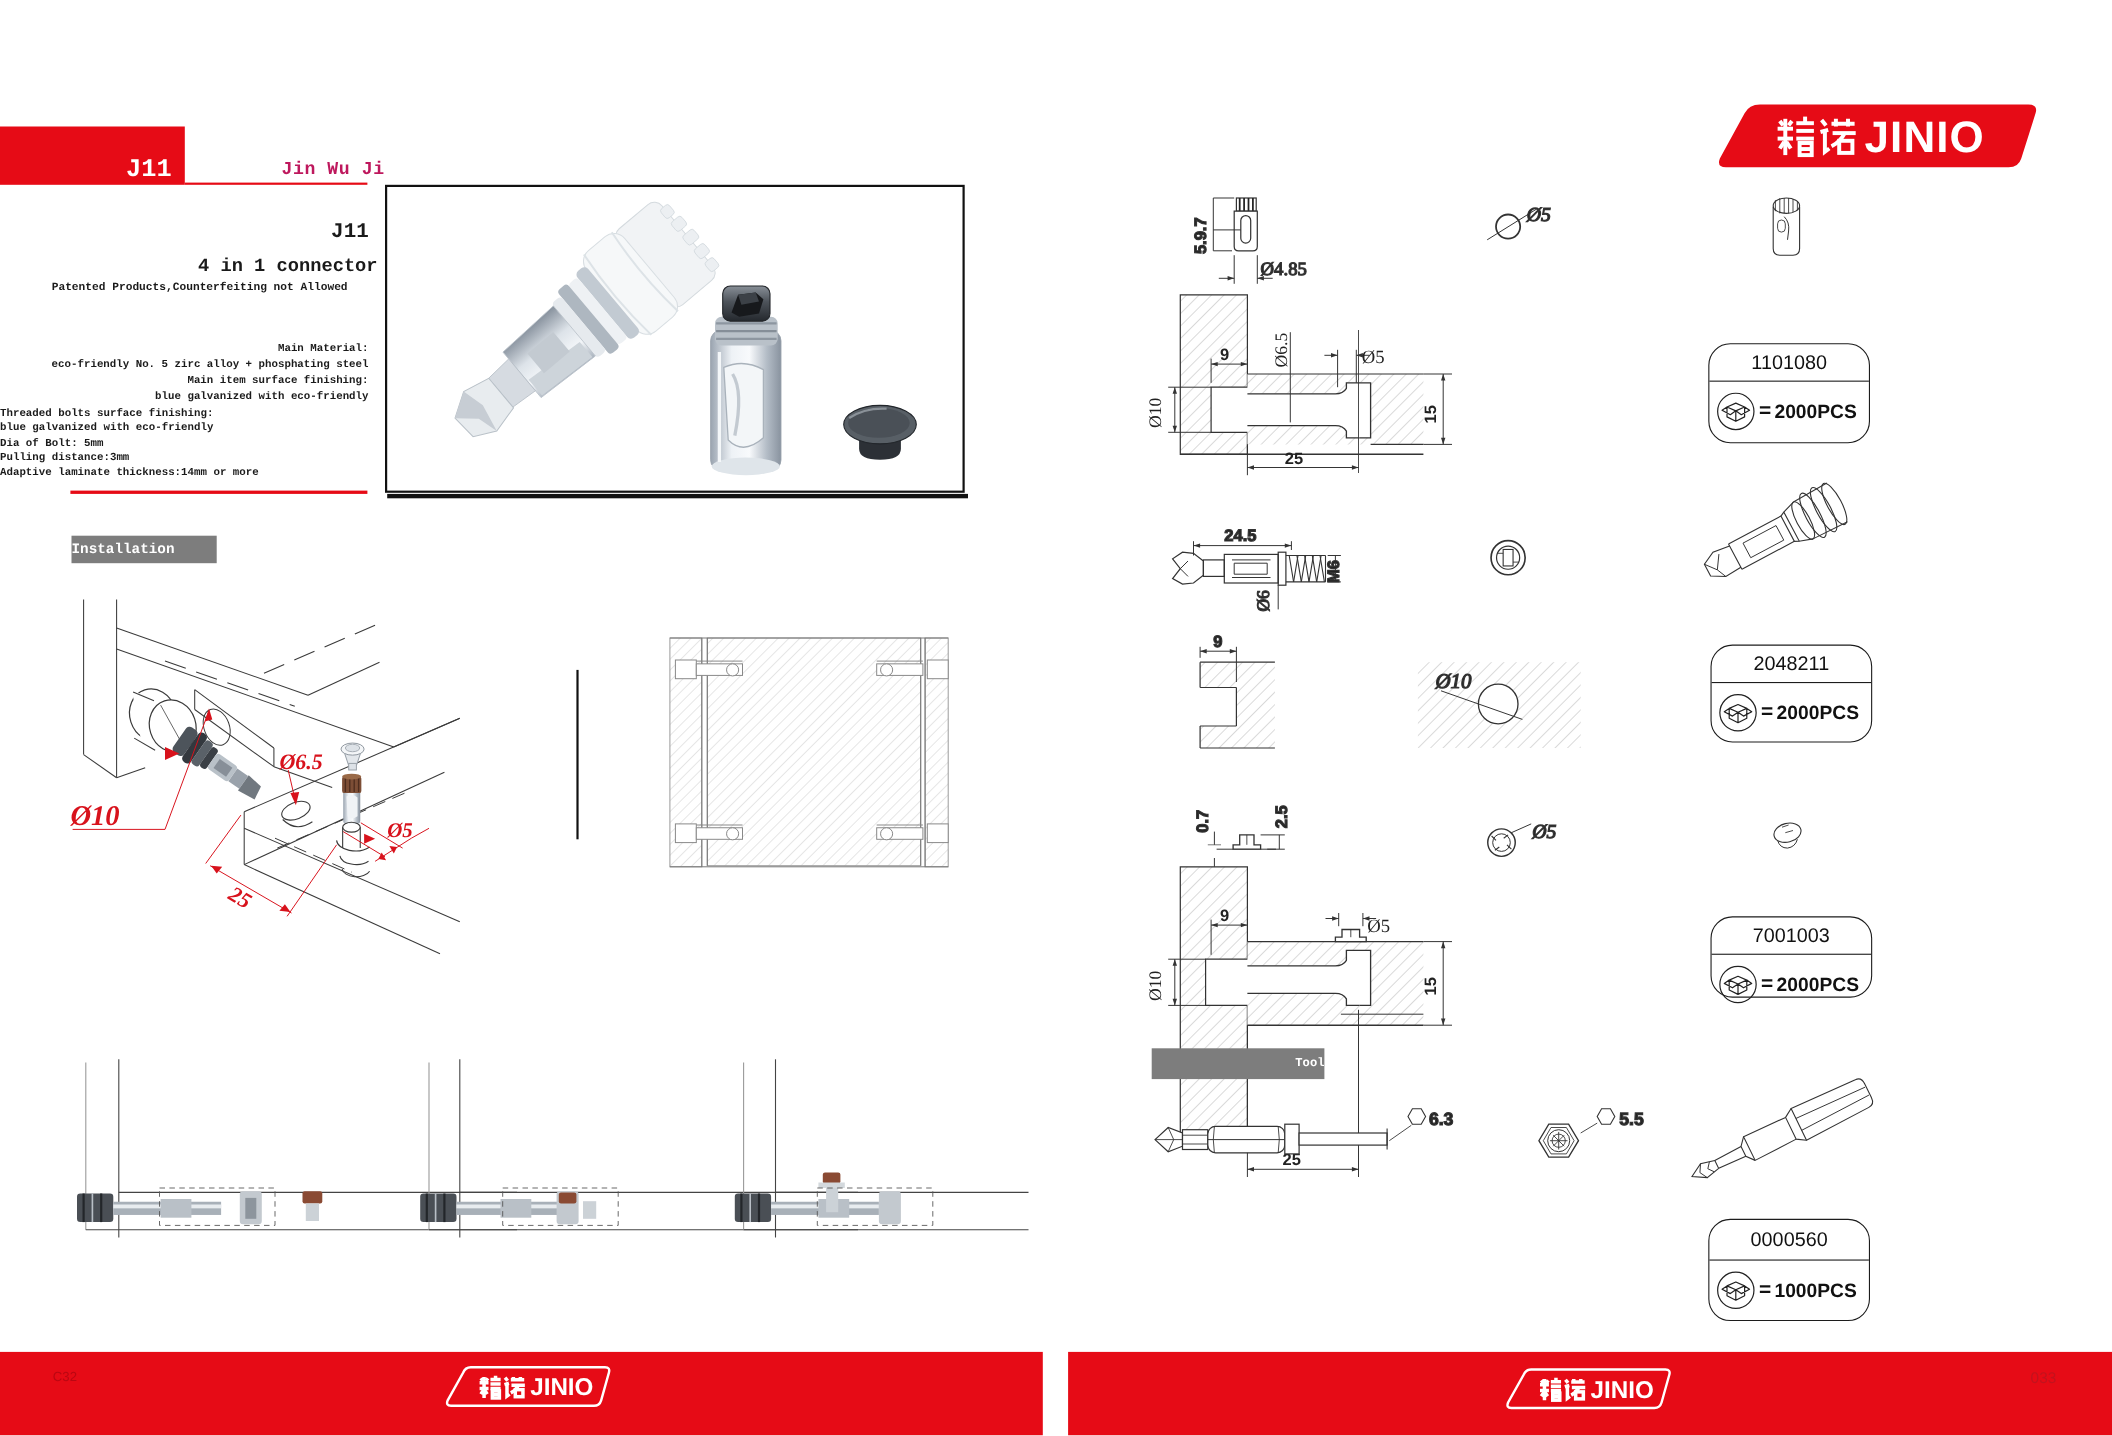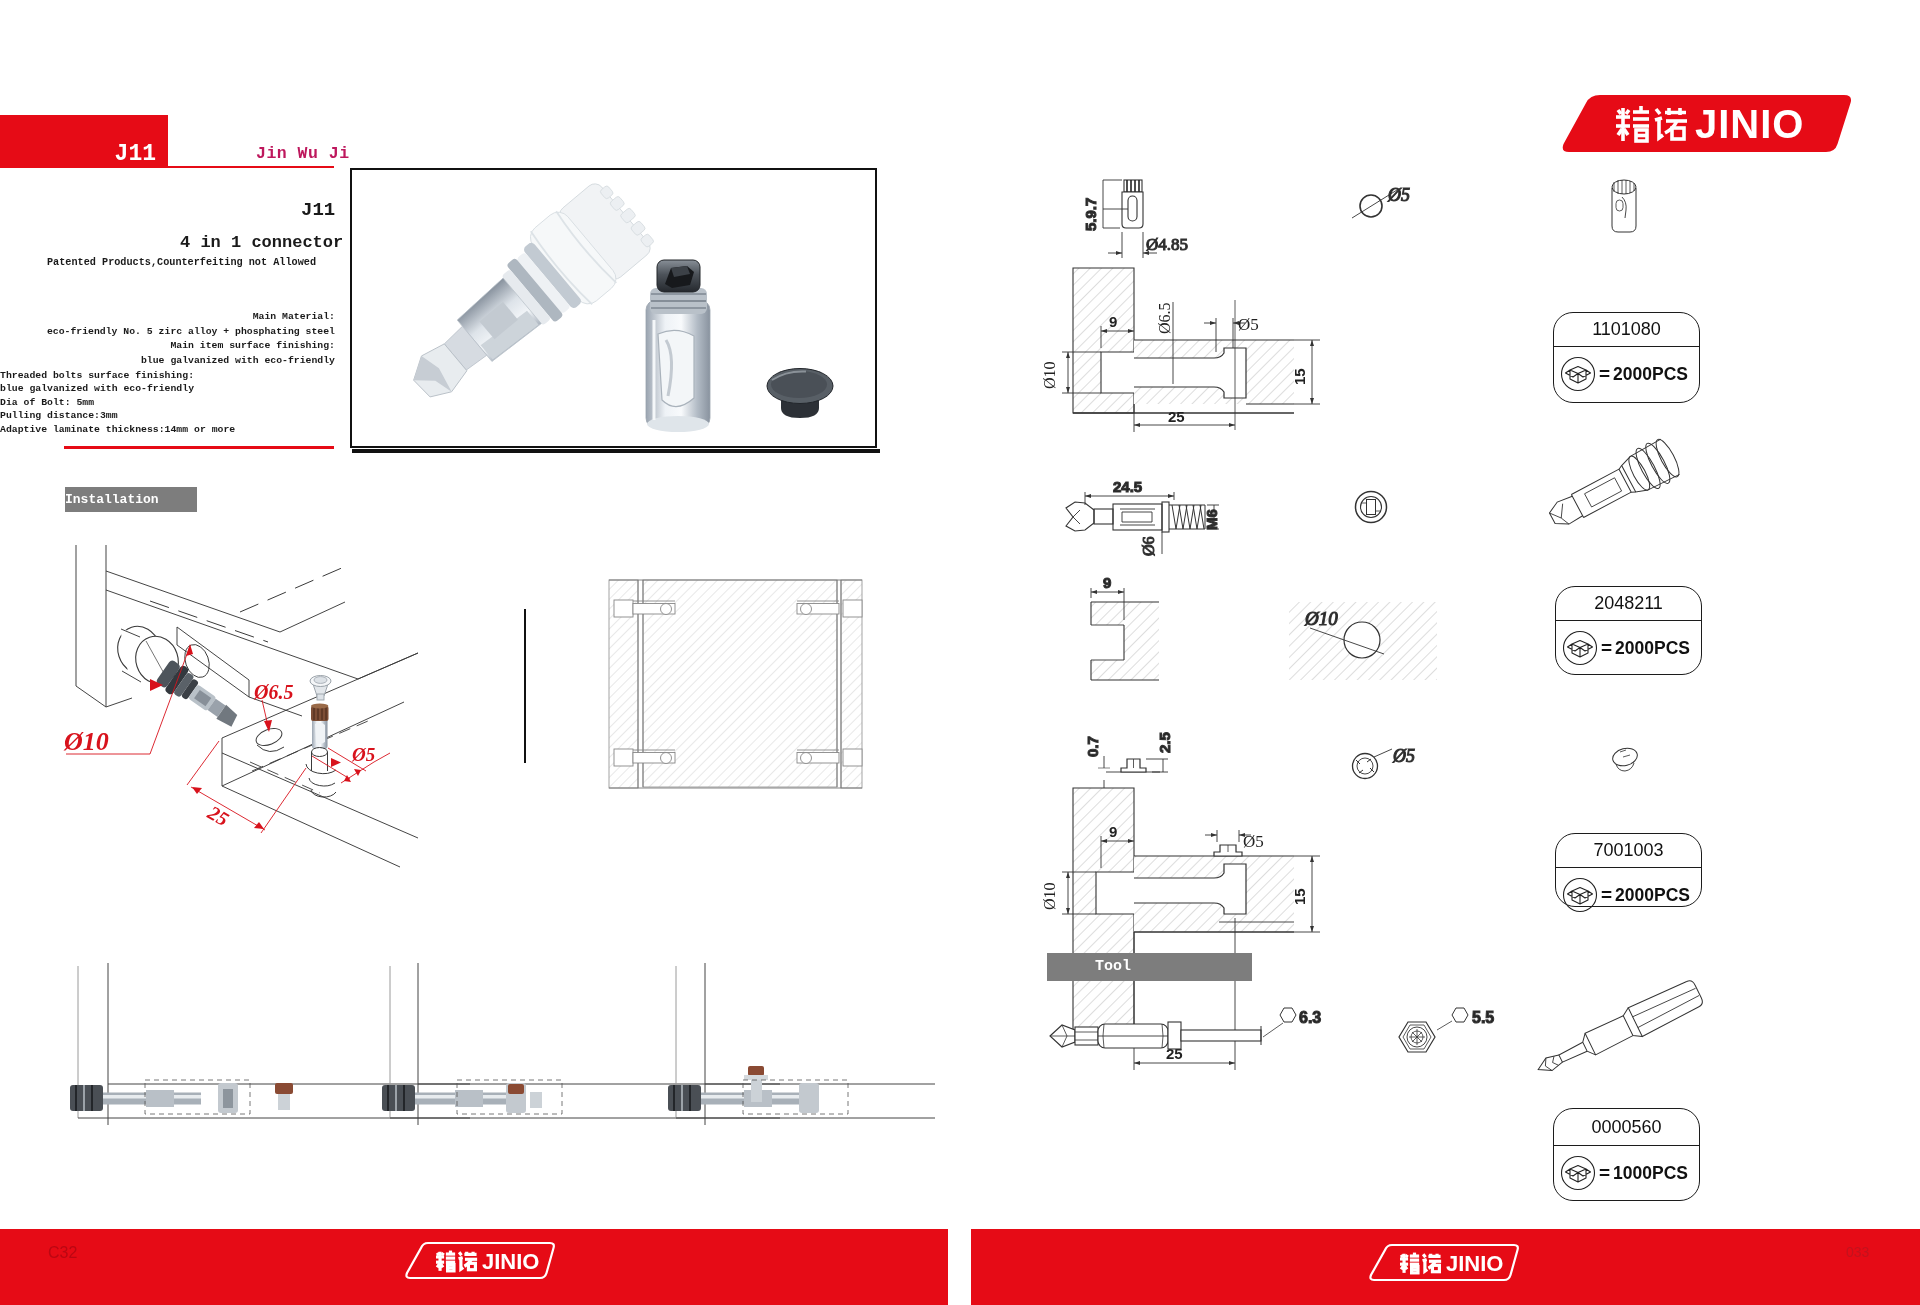--- a/index.html
+++ b/index.html
@@ -27,21 +27,21 @@
 <div class="abs mono" style="left:47px;top:257px;font-size:10.2px;font-weight:bold;color:#1a1a1a;">Patented Products,Counterfeiting not Allowed</div>
 
 <div class="abs mono" style="left:0px;top:310px;width:335px;text-align:right;font-size:9.8px;font-weight:bold;color:#1a1a1a;line-height:14.5px;">Main Material:<br>eco-friendly No. 5 zirc alloy + phosphating steel<br>Main item surface finishing:<br>blue galvanized with eco-friendly</div>
 <div class="abs mono" style="left:0px;top:369px;width:335px;text-align:left;font-size:9.8px;font-weight:bold;color:#1a1a1a;line-height:13.4px;">Threaded bolts surface finishing:<br>blue galvanized with eco-friendly<br>Dia of Bolt: 5mm<br>Pulling distance:3mm<br>Adaptive laminate thickness:14mm or more</div>
 <div class="abs" style="left:64px;top:446px;width:270px;height:3px;background:#e60b16;"></div>
 
 <div class="abs" style="left:350px;top:168px;width:527px;height:280px;border:2px solid #111;box-sizing:border-box;background:#fff;"></div>
 <div class="abs" style="left:352px;top:449px;width:528px;height:4px;background:#111;"></div>
 
 <div class="abs mono" style="left:65px;top:487px;width:132px;height:25px;background:#7d7d7d;color:#fff;font-size:13px;font-weight:bold;line-height:25px;">Installation Diagram</div>
-<div class="abs mono" style="left:1047px;top:953px;width:157px;height:28px;background:#7d7d7d;color:#fff;font-size:15px;font-weight:bold;text-align:left;line-height:28px;z-index:5;padding-left:48px;">Tool</div>
+<div class="abs mono" style="left:1047px;top:953px;width:157px;height:28px;background:#7d7d7d;color:#fff;font-size:11px;font-weight:bold;text-align:right;line-height:28px;z-index:5;">Tool</div>
 
 <svg class="abs" style="left:1540px;top:80px;" width="330" height="90" viewBox="0 0 330 90">
   <path d="M 60 15 L 304 15 Q 313 15 310.5 23 L 297.5 64 Q 295 72 286 72 L 29 72 Q 20.5 72 23.5 64 L 46 23 Q 50 15 60 15 Z" fill="#e60b16"></path>
   <g transform="translate(76,25) scale(1.0)" stroke="#fff" stroke-width="3.6" fill="none">
       <path d="M7 3 L7 36"></path>
       <path d="M0 12 L14 12"></path>
       <path d="M0 21 L14 21"></path>
       <path d="M2 30 L6 24 M12 30 L8 24"></path>
       <path d="M2 5 L5 9 M13 5 L10 9"></path>
       <path d="M17 7 L33 7"></path>
@@ -103,21 +103,21 @@
         <circle cx="18" cy="18" r="16.5" fill="none" stroke="#222" stroke-width="1.1"></circle>
         <path d="M10 14 L18 10.5 L26 14 L18 17.5 Z M10 14 L10 23 L18 27 L18 17.5 M26 14 L26 23 L18 27 M10 14 L5.5 17 L13 21 L18 17.5 M26 14 L30.5 17 L23 21 L18 17.5" fill="none" stroke="#222" stroke-width="1.1" stroke-linejoin="round"></path>
       </svg>
       <span class="eq">=</span>
       <span class="pcs">1000PCS</span>
     </div>
 </div>
 
 <div class="abs" style="left:0;top:1229px;width:948px;height:76px;background:#e60b16;"></div>
 <div class="abs" style="left:971px;top:1229px;width:949px;height:76px;background:#e60b16;"></div>
-<div class="abs" style="left:48px;top:1244px;font-size:16px;color:#bb0712;">C32</div>
+<div class="abs" style="left:48px;top:1244px;font-size:12px;color:#bb0712;">C32</div>
 <div class="abs" style="left:1846px;top:1244px;font-size:14px;color:#c2131e;">033</div>
 <svg class="abs" style="left:398px;top:1241px;" width="160" height="40" viewBox="0 0 160 40">
   <path d="M 30 2 L 152 2 Q 157 2 155.5 7 L 148.5 32 Q 147 37 142 37 L 12 37 Q 7 37 9 32 L 23 7 Q 25 2 30 2 Z" fill="none" stroke="#fff" stroke-width="2.2"></path>
   <g transform="translate(38,9) scale(0.58)" stroke="#fff" stroke-width="5.5" fill="none">
       <path d="M7 3 L7 36"></path>
       <path d="M0 12 L14 12"></path>
       <path d="M0 21 L14 21"></path>
       <path d="M2 30 L6 24 M12 30 L8 24"></path>
       <path d="M2 5 L5 9 M13 5 L10 9"></path>
       <path d="M17 7 L33 7"></path>

